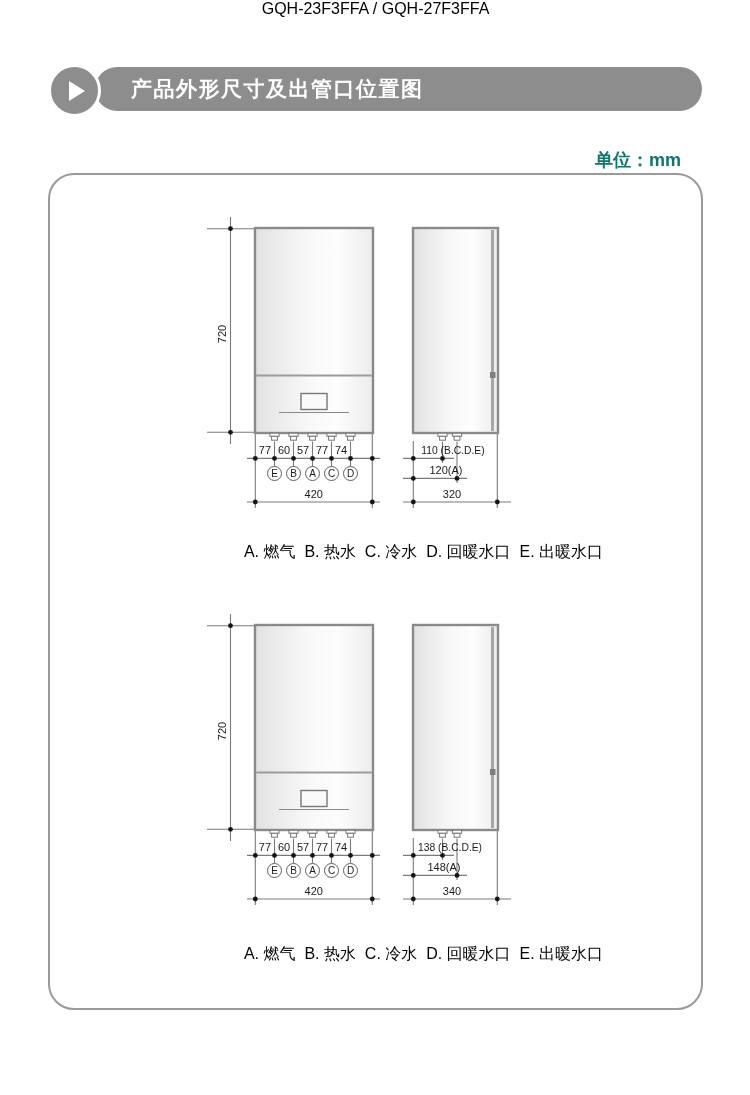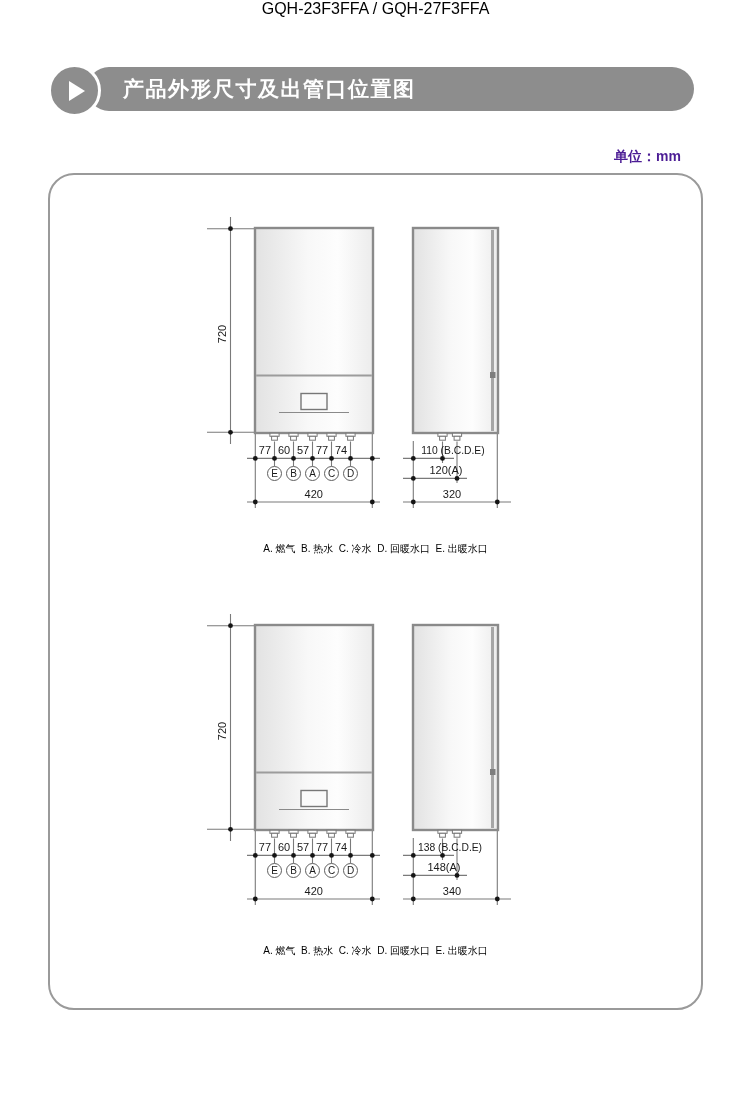--- a/index.html
+++ b/index.html
@@ -2,57 +2,57 @@
 <html><head>
 <meta charset="utf-8">
 <style>
   html,body{margin:0;padding:0;background:#fff;}
   .page{
     position:relative;width:750px;height:1095px;background:#ffffff;overflow:hidden;
     font-family:"Liberation Sans","DejaVu Sans",sans-serif;color:#111;
   }
   
   .hdr-bar{
-    position:absolute;left:87px;top:67px;width:607px;height:44px;
+    position:absolute;left:95px;top:67px;width:607px;height:44px;
     background:#8d8d8d;border-radius:23px;
   }
   .hdr-bar .hdr-title{
     display:block;padding-left:36px;line-height:44px;
     font-size:21px;font-weight:bold;color:#ffffff;letter-spacing:1.5px;
     white-space:nowrap;
   }
   .hdr-circle{
     position:absolute;left:48px;top:64px;width:53px;height:53px;border-radius:50%;
     background:#8d8d8d;border:3px solid #fff;box-sizing:border-box;
     display:flex;align-items:center;justify-content:center;
   }
   .hdr-tri{
     width:0;height:0;margin-left:4px;
     border-top:10px solid transparent;border-bottom:10px solid transparent;
     border-left:16px solid #ffffff;
   }
   
   .unit-note{
     position:absolute;top:148px;left:0;width:681px;text-align:right;
-    font-size:14px;font-weight:600;color:#4c1d95;white-space:pre;
+    font-size:18px;font-weight:600;color:#0f766e;white-space:pre;
   }
   
   .frame{
     position:absolute;left:48px;top:173px;width:655px;height:837px;
     border:2px solid #9a9a9a;border-radius:26px;box-sizing:border-box;background:#fff;
   }
   
   .drawing{position:absolute;left:0;top:0;}
   
   .caption{
     position:absolute;left:48px;width:655px;text-align:center;white-space:pre;
     color:#000;
   }
   .caption.model{font-size:16px;top:0;}
-  .caption.legend{font-size:10px;}
+  .caption.legend{font-size:16px;margin-left:48px;}
   .cap-m1{top:519px;text-align:center;}
   .cap-l1{top:542px;}
   .cap-m2{top:921px;}
   .cap-l2{top:944px;}
   
   .unit{fill:url(#unitFill);stroke:#8a8a8a;stroke-width:2.4;}
   .seam{stroke:#9c9c9c;stroke-width:2;}
   .display{fill:#fafafa;stroke:#777;stroke-width:1.4;}
   .thin{stroke:#8a8a8a;stroke-width:1.1;}
   .strip{stroke:#a6a6a6;stroke-width:3;}

